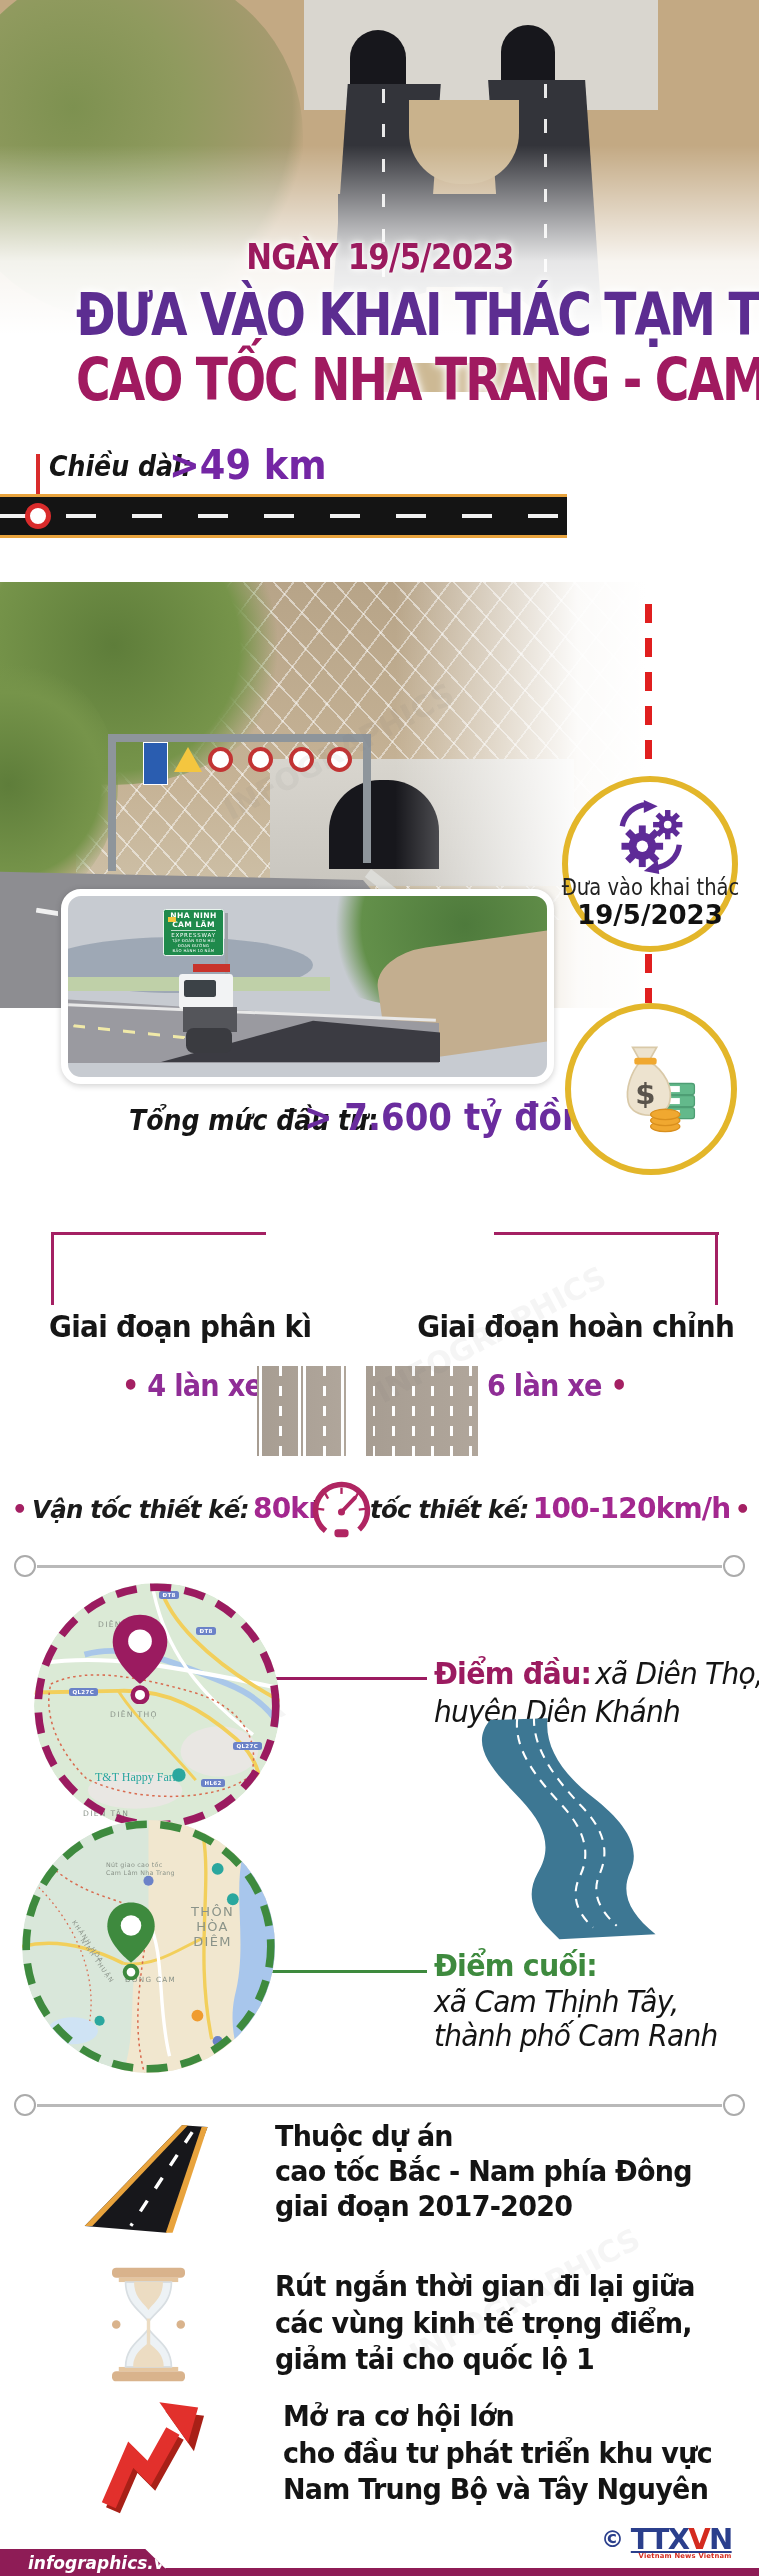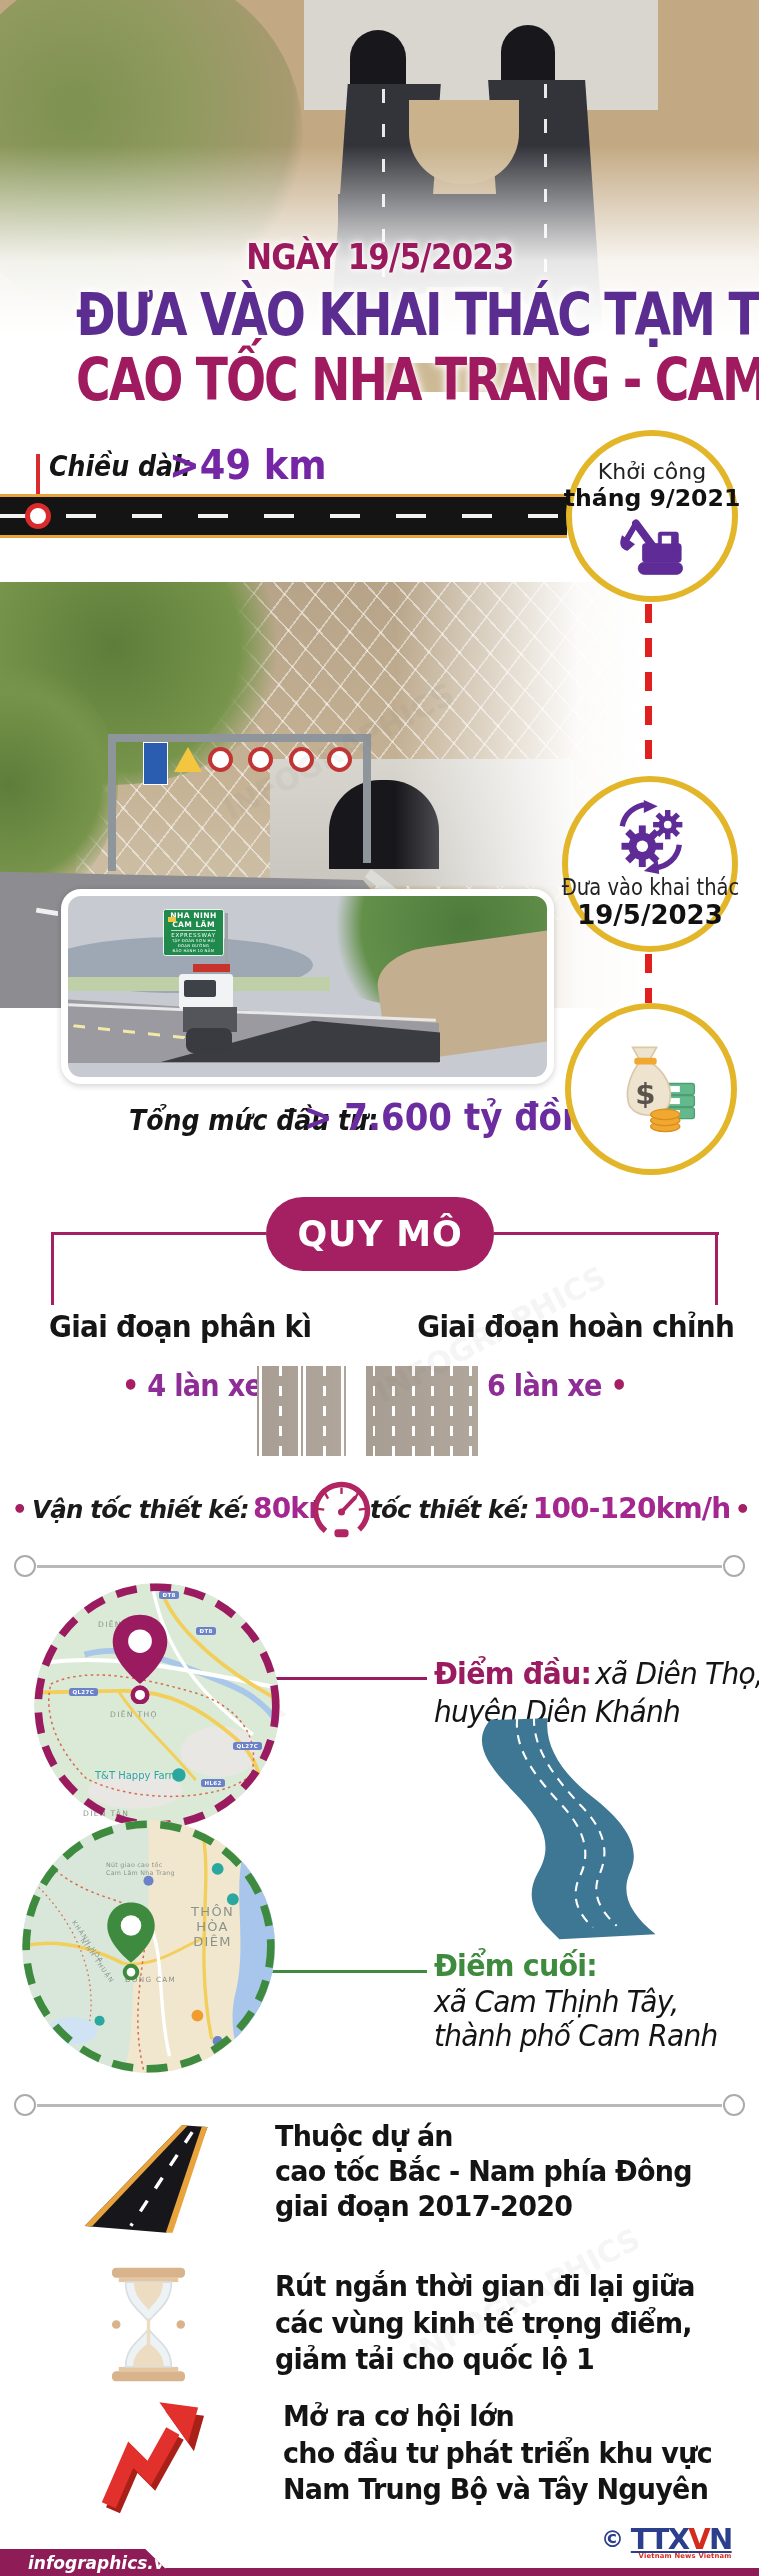--- a/index.html
+++ b/index.html
@@ -120,35 +120,20 @@
   <div class="abs t-main nw cxc" style="left:0;right:0;top:345px;text-align:center;color:#a01a60;transform:scaleX(.8);">CAO TỐC NHA TRANG - CAM LÂM</div>
 
   <div class="abs" style="left:36px;top:454px;width:4.2px;height:54px;background:#d92b2b;"></div>
   <div class="abs" style="left:25px;top:503px;width:26px;height:26px;border-radius:50%;background:#fff;border:5px solid #d92b2b;box-sizing:border-box;z-index:4;"></div>
   <div class="abs stat-label nw cxl" style="left:49px;top:450px;font-size:28px;transform:scaleX(.9);">Chiều dài:</div>
   <div class="abs nw cxl" style="left:169px;top:442px;font-size:40px;font-weight:bold;color:#7426a4;transform:scaleX(.92);">&gt;49 km</div>
   <div id="road-bar" class="abs">
       <div class="dash"></div>
     </div>
 
-  <div class="abs badge-circle" style="left:566px;top:430px;width:172px;height:172px;padding-top:5px;">
-    <div class="bc-label nw">Khởi công</div>
-    <div class="bc-value nw">tháng 9/2021</div>
-    <svg width="81" height="66" viewBox="0 0 100 92">
-      <g fill="#5e2b97" stroke="#5e2b97">
-        <path d="M52,50 L27,16" stroke-width="11" stroke-linecap="round" fill="none"></path>
-        <path d="M27,16 L13,40" stroke-width="8" stroke-linecap="round" fill="none"></path>
-        <path d="M8,34 q-6,16 7,19 l9,-8 z" stroke-width="2"></path>
-        <rect x="36" y="44" width="54" height="26" rx="4"></rect>
-        <rect x="58" y="28" width="28" height="24" rx="3"></rect>
-        <rect x="30" y="70" width="62" height="17" rx="8.5"></rect>
-      </g>
-      <rect x="63" y="33" width="13" height="11" fill="#fff"></rect>
-    </svg>
-  </div>
 
   <div class="abs vdash" style="left:645px;top:604px;height:167px;"></div>
 
   <div id="photo2" class="abs">
     <div class="abs mesh"></div>
     <div class="abs veg" style="left:-68px;top:-76px;width:363px;height:279px;"></div>
     <div class="abs veg" style="left:-101px;top:76px;width:219px;height:253px;"></div>
     <div class="abs wall"></div>
     <div class="abs tun" style="left:329px;top:198px;width:110px;height:89px;"></div>
     <div class="abs" style="left:0;top:283px;width:490px;height:143px;background:linear-gradient(100deg,#8d8d91 60%,#a0a0a3);clip-path:polygon(0 6.8px,363px 15px,473px 143px,0 143px);"></div>
@@ -291,23 +276,20 @@
     </svg>
   </div>
 
   <div class="abs stat-label nw cxl" style="left:129px;top:1104px;font-size:28px;transform:scaleX(.9);">Tổng mức đầu tư:</div>
   <div class="abs nw cxl" style="left:304px;top:1096px;font-size:37px;font-weight:bold;color:#6a2c9e;transform:scaleX(.92);">&gt; 7.600 tỷ đồng</div>
 
   <div class="abs bracket" style="left:51px;top:1232px;width:215px;height:3.4px;"></div>
   <div class="abs bracket" style="left:494px;top:1232px;width:225px;height:3.4px;"></div>
   <div class="abs bracket" style="left:51px;top:1232px;width:3.4px;height:73px;"></div>
   <div class="abs bracket" style="left:715px;top:1232px;width:3.4px;height:73px;"></div>
-  <div id="quymo-pill" class="abs">
-    <span>QUY MÔ</span>
-  </div>
 
   <div class="abs phase-name nw cxl" style="left:49px;top:1308px;transform:scaleX(.9);">Giai đoạn phân kì</div>
   <div class="abs phase-name nw" style="right:26px;top:1308px;transform:scaleX(.9);transform-origin:right top;">Giai đoạn hoàn chỉnh</div>
 
   <div class="abs lane-txt nw cxl" style="left:122px;top:1369px;transform:scaleX(.92);">
     <span class="dot">•</span>
     <span>4 làn xe</span></div>
   <div class="abs lane-txt nw cxl" style="left:487px;top:1369px;transform:scaleX(.92);">
     <span>6 làn xe</span>
     <span class="dot">•</span></div>
@@ -369,21 +351,21 @@
       <path d="M140,0 C150,60 180,120 260,180" stroke="#fff" stroke-width="4" fill="none"></path>
       <path d="M0,130 L100,128 C160,126 200,150 240,185 C262,205 272,230 268,252" stroke="#f2cf5b" stroke-width="4.5" fill="none"></path>
       <path d="M150,5 C160,40 200,90 292,140" stroke="#f2cf5b" stroke-width="4.5" fill="none"></path>
       <path d="M100,128 C120,160 150,185 192,234" stroke="#f2cf5b" stroke-width="3.5" fill="none"></path>
       <path d="M20,120 C60,100 120,110 190,130 C240,145 270,180 258,228 C220,260 120,262 62,232 C32,202 10,160 20,120" stroke="#d96b4f" stroke-width="1.8" stroke-dasharray="3 4" fill="none"></path>
       <circle cx="172" cy="228" r="8" fill="#2aa79e"></circle>
     </svg>
     <div class="mlabel" style="left:64px;top:37px;">DIÊN ĐỒNG</div>
     <div class="mlabel" style="left:76px;top:127px;">DIÊN THỌ</div>
     <div class="mlabel" style="left:49px;top:226px;">DIÊN TÂN</div>
-    <div class="mlabel" style="left:61px;top:187px;color:#2aa79e;font-size:10px;letter-spacing:0;">T&amp;T Happy Farm</div>
+    <div class="mlabel" style="left:61px;top:187px;color:#2aa79e;font-size:12px;letter-spacing:0;font-family:Liberation Serif, serif;">T&amp;T Happy Farm</div>
     <div class="mbadge" style="left:125px;top:8.4px;">ĐT8</div>
     <div class="mbadge" style="left:162px;top:44px;">ĐT8</div>
     <div class="mbadge" style="left:35px;top:105px;">QL27C</div>
     <div class="mbadge" style="left:199px;top:159px;">QL27C</div>
     <div class="mbadge" style="left:167px;top:196px;">HL62</div>
     <svg class="abs" style="left:74px;top:30px;" width="64" height="91" viewBox="0 0 70 100">
       <path d="M35,2 C17,2 5,15 5,32 C5,55 35,78 35,78 C35,78 65,55 65,32 C65,15 53,2 35,2 Z" fill="#9b1b60"></path>
       <circle cx="35" cy="31" r="13" fill="#fff"></circle>
       <circle cx="35" cy="90" r="8" fill="#fff" stroke="#9b1b60" stroke-width="5"></circle>
     </svg>

